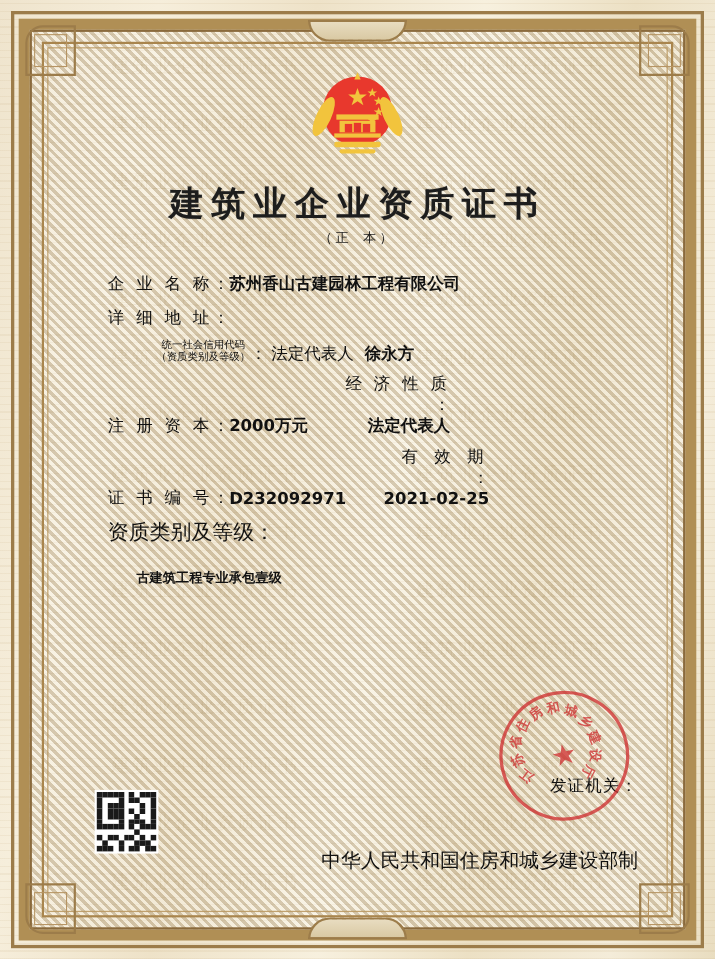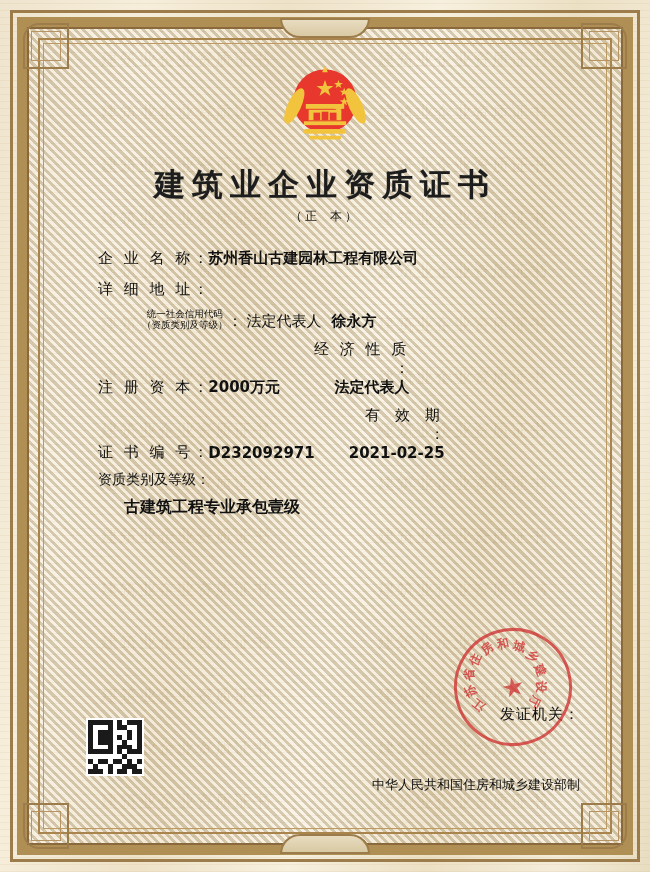--- a/index.html
+++ b/index.html
@@ -211,26 +211,26 @@
     margin-bottom: 9px;
   }
   .grp {
     display: flex;
     align-items: flex-end;
   }
   .grp.right { margin-left: 34px; flex-direction: column; }
 
   .qual-head {
     margin-top: 4px;
-    margin-bottom: 8px;
-    font-size: 14px;
+    margin-bottom: 20px;
+    font-size: 19px;
     color: #111;
   }
   .qual-item {
-    font-size: 16px;
+    font-size: 12px;
     color: #111;
     margin-left: 26px;
     margin-bottom: 3px;
     font-weight: bold;
   }
 
   
   .issuer-line {
     position: absolute;
     right: 22px;
@@ -244,21 +244,21 @@
     right: 22px;
     bottom: 72px;
     font-size: 15px;
     color: #111;
     font-weight: bold;
   }
   .footer-org {
     position: absolute;
     right: 22px;
     bottom: 30px;
-    font-size: 13px;
+    font-size: 18px;
     color: #111;
   }
 
   
   .seal {
     position: absolute;
     right: 30px;
     bottom: 78px;
     width: 112px;
     height: 112px;

